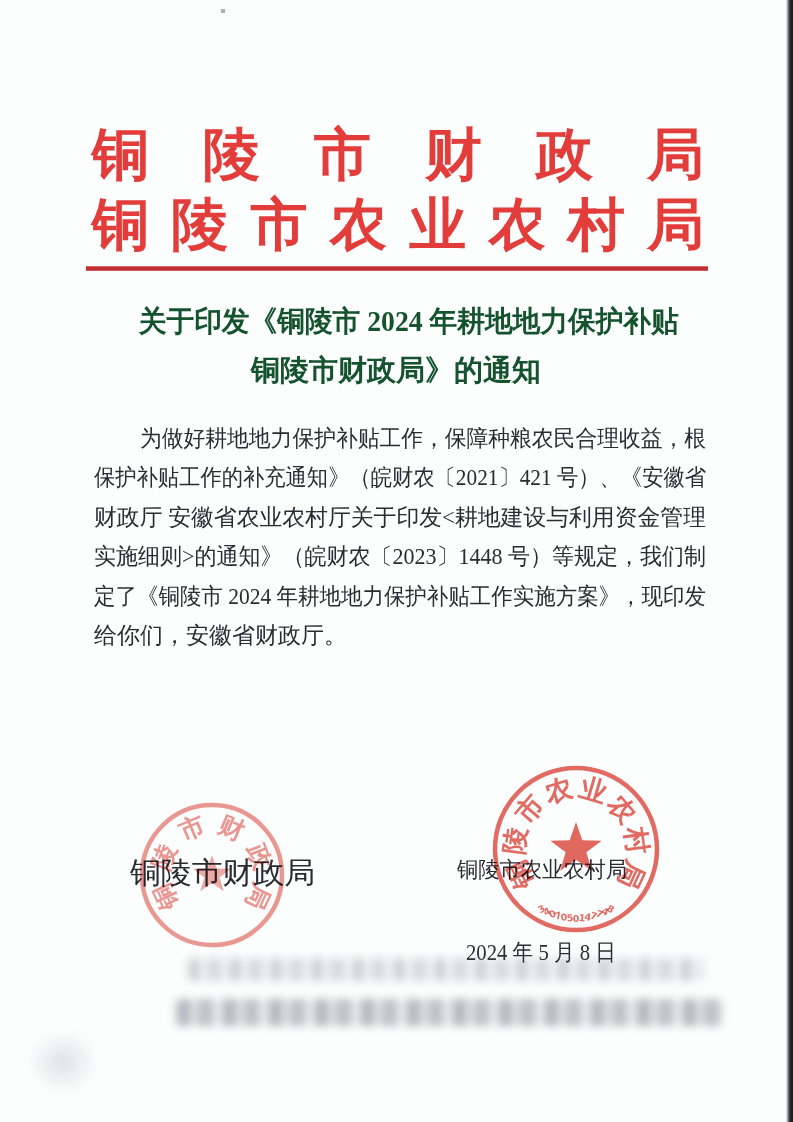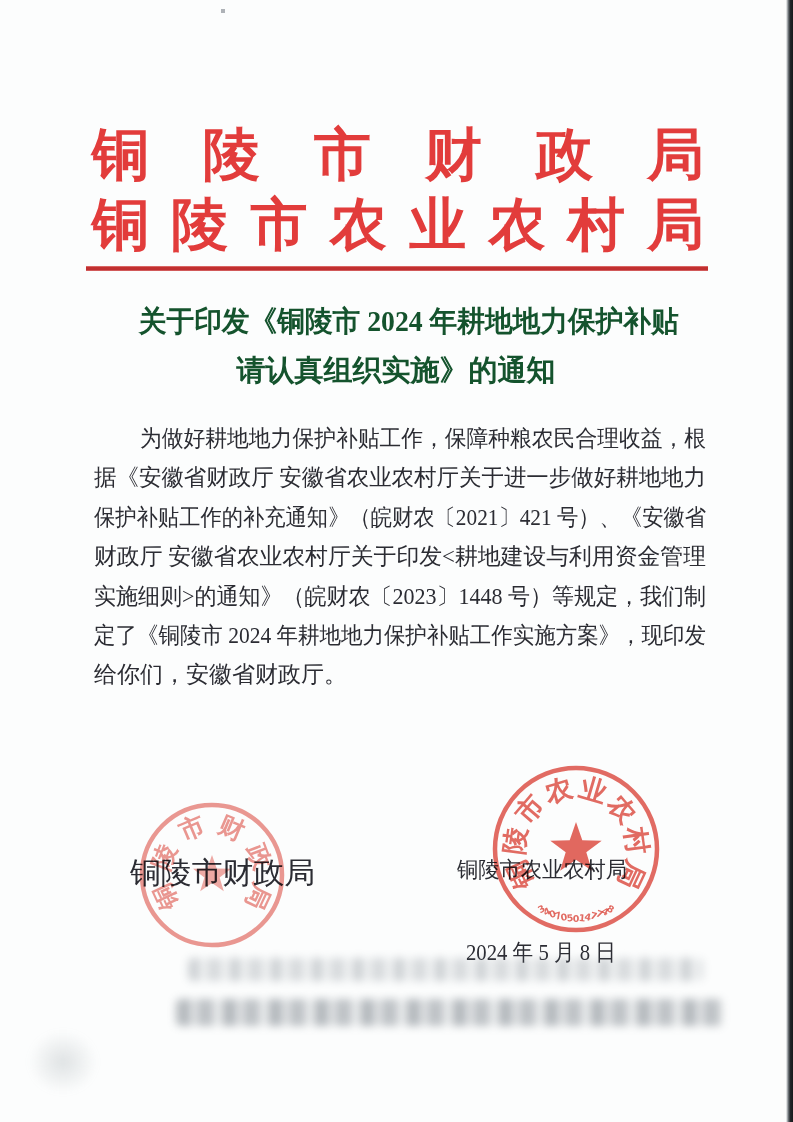--- a/index.html
+++ b/index.html
@@ -71,26 +71,25 @@
         <span>业</span>
         <span>农</span>
         <span>村</span>
         <span>局</span>
       </div>
   </div>
   <div class="red-rule"></div>
 
   <div class="doc-title">
     <div><span class="fit-center" style="transform: scaleX(0.9549);">关于印发《铜陵市 2024 年耕地地力保护补贴</span></div>
-    <div><span class="nofit">请认真组织实施》的通知</span></div>
+    <div><span class="nofit">铜陵市财政局》的通知</span></div>
   </div>
 
   <div class="content">
     <div class="body-line indent"><span class="fit" style="transform: scaleX(0.9465);">为做好耕地地力保护补贴工作，保障种粮农民合理收益，根</span></div>
-    <div class="body-line"><span class="fit" style="transform: scaleX(0.9765);">据《安徽省财政厅 安徽省农业农村厅关于进一步做好耕地地力</span></div>
     <div class="body-line"><span class="fit" style="transform: scaleX(0.9255);">保护补贴工作的补充通知》（皖财农〔2021〕421 号）、《安徽省</span></div>
     <div class="body-line"><span class="fit" style="transform: scaleX(0.9923);">财政厅 安徽省农业农村厅关于印发&lt;耕地建设与利用资金管理</span></div>
     <div class="body-line"><span class="fit" style="transform: scaleX(0.9566);">实施细则&gt;的通知》（皖财农〔2023〕1448 号）等规定，我们制</span></div>
     <div class="body-line"><span class="fit" style="transform: scaleX(0.9336);">定了《铜陵市 2024 年耕地地力保护补贴工作实施方案》，现印发</span></div>
     <div class="body-line"><span class="nofit">给你们，安徽省财政厅。</span></div>
   </div>
 
   <div class="sig-left">
     <span class="fit" style="transform: scaleX(1.029);">铜陵市财政局</span>
   </div>

